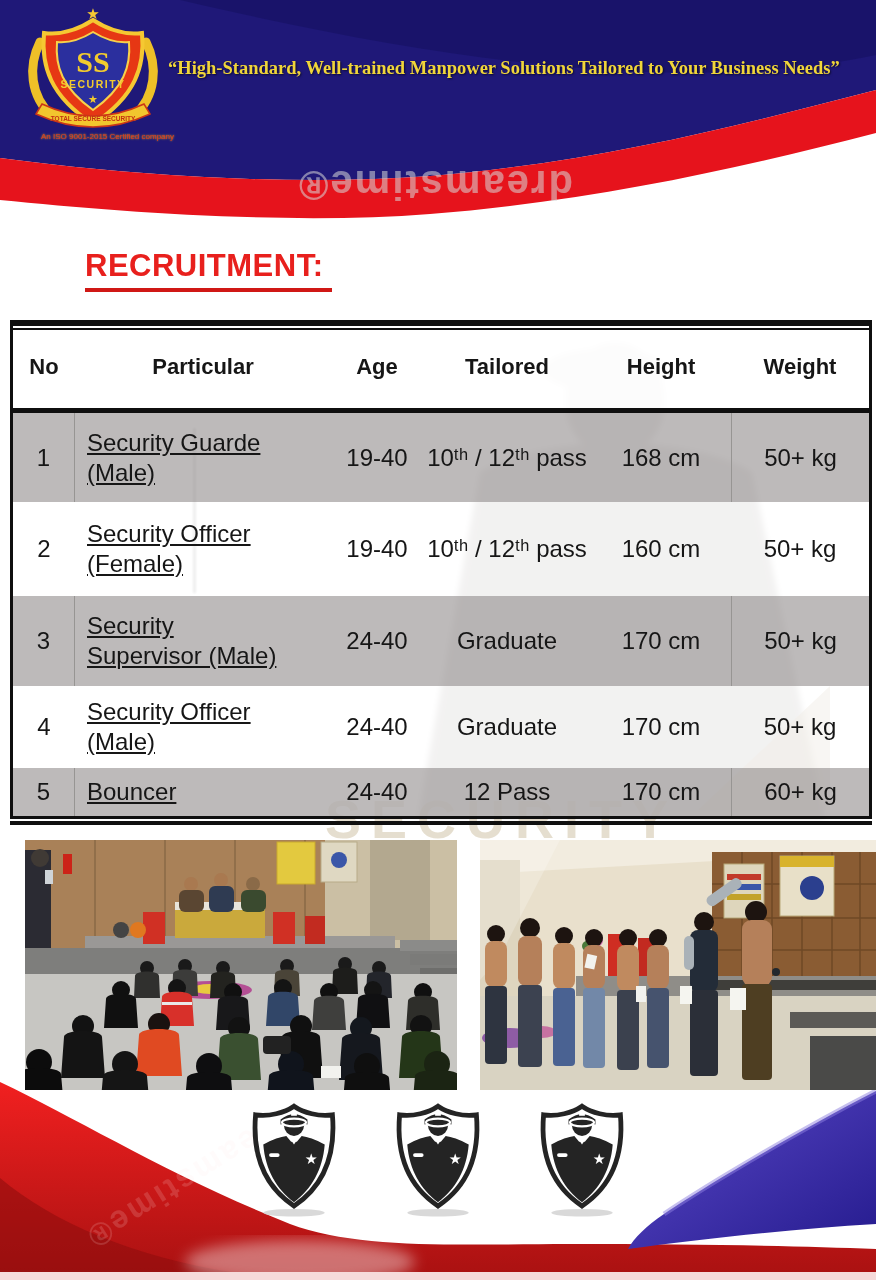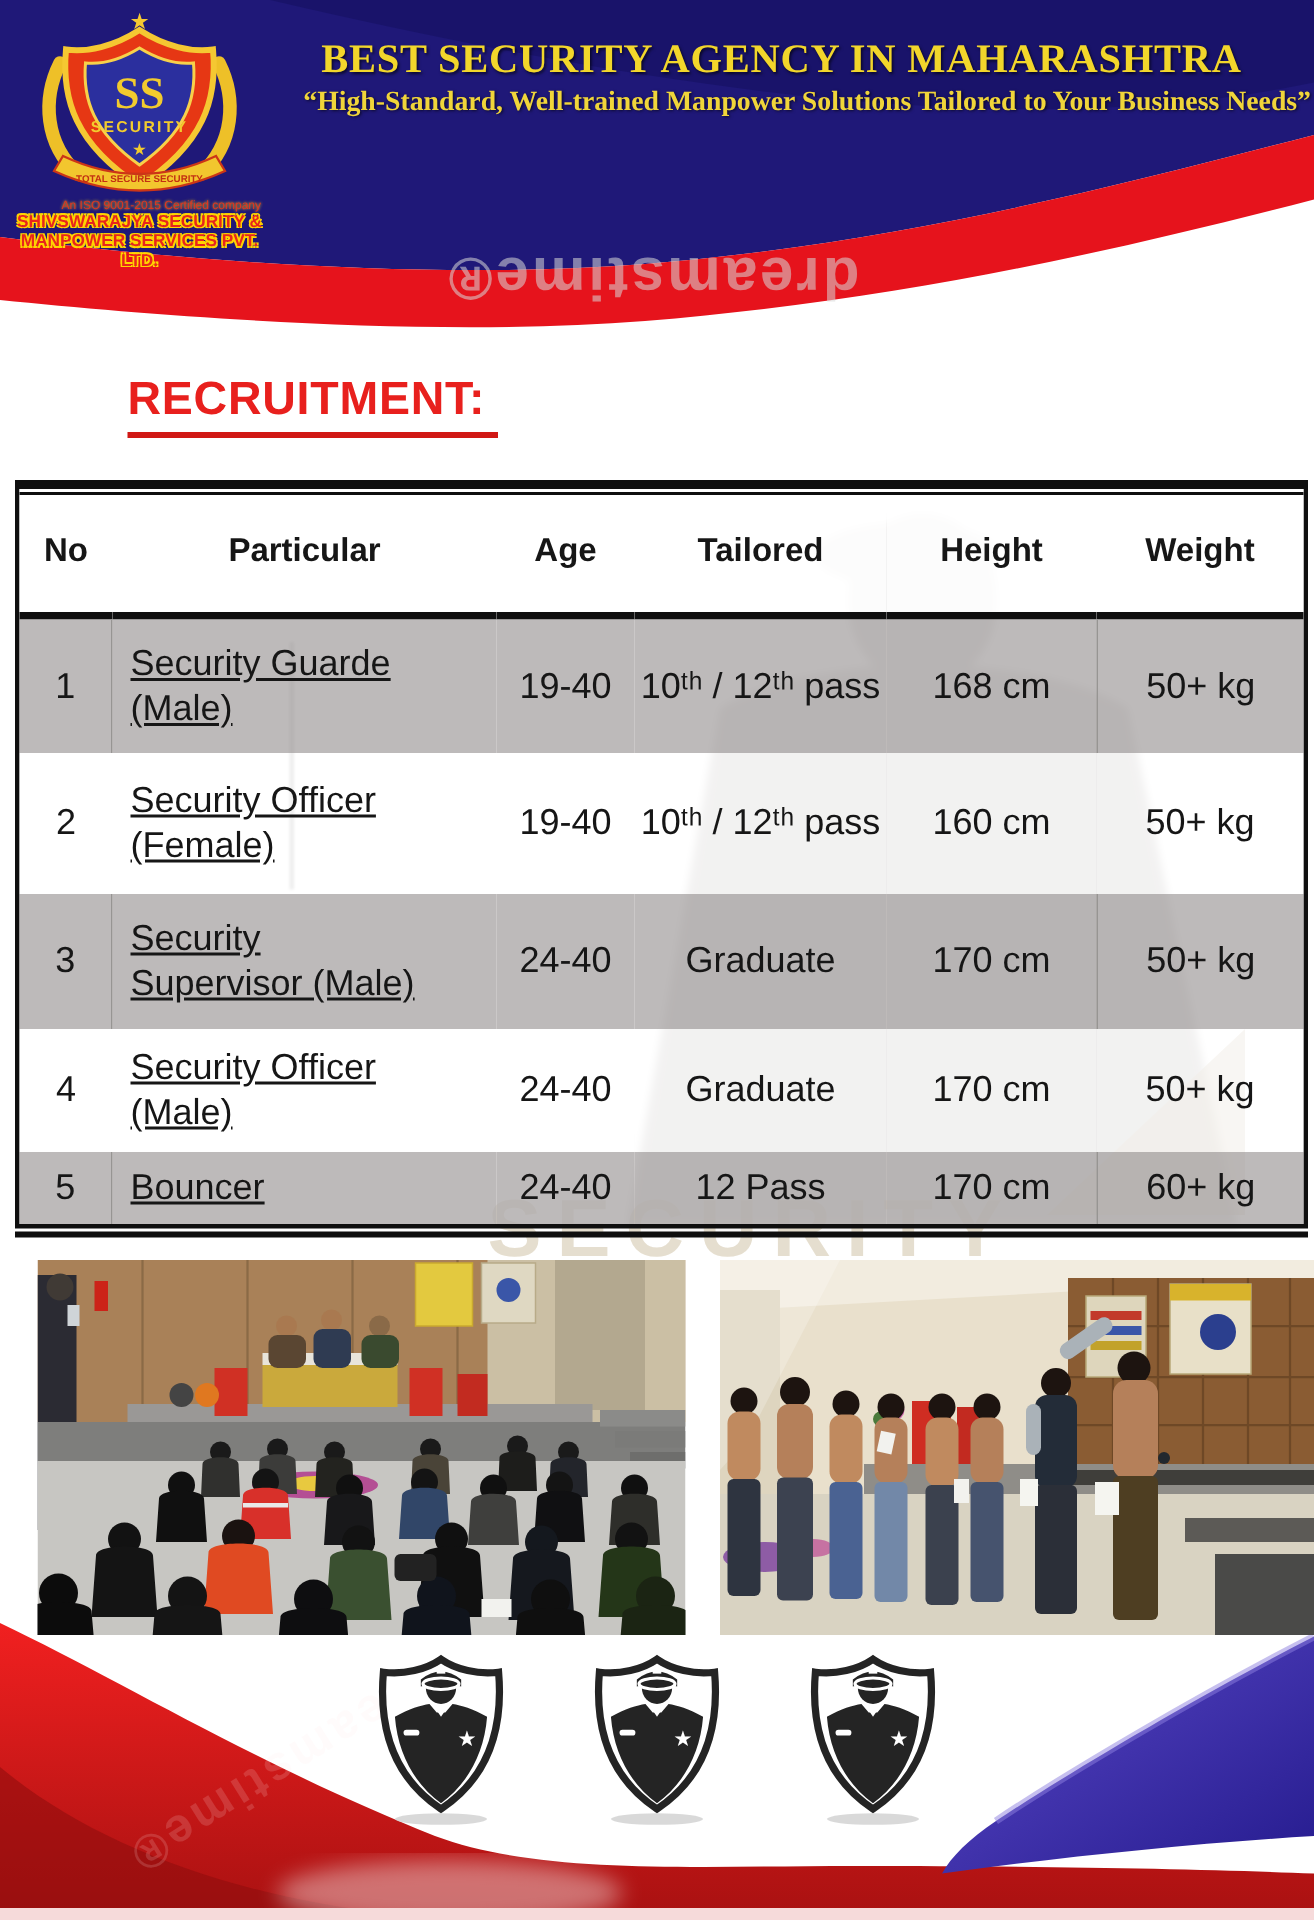--- a/index.html
+++ b/index.html
@@ -4,21 +4,21 @@
 <style>
   html,body{margin:0;padding:0;background:#e9e9e9;}
   .page{position:relative;width:876px;height:1280px;background:#ffffff;overflow:hidden;
         font-family:"Liberation Sans","DejaVu Sans",sans-serif;}
 
   
   .hdr-svg{position:absolute;left:0;top:0;z-index:2;}
   .hdr-title{position:absolute;left:170px;right:4px;top:24px;z-index:3;text-align:center;
     font-family:"Liberation Serif","DejaVu Serif",serif;font-weight:bold;font-size:27px;
     color:#f2d62b;letter-spacing:.5px;text-shadow:1px 1px 2px rgba(0,0,0,.65);}
-  .hdr-tag{position:absolute;left:168px;right:2px;top:58px;z-index:3;text-align:right;
+  .hdr-tag{position:absolute;left:168px;right:2px;top:58px;z-index:3;text-align:left;
     font-family:"Liberation Serif","DejaVu Serif",serif;font-weight:bold;font-size:18.5px;
     color:#f0d53a;text-shadow:1px 1px 2px rgba(0,0,0,.6);}
   .logo{position:absolute;left:12px;top:4px;width:162px;height:176px;z-index:4;}
   .logo-iso{position:absolute;top:128px;left:0;width:162px;text-align:right;font-size:8px;
     font-weight:normal;color:#e23322;text-shadow:0 0 2px #ffd400;}
   .logo-co{position:absolute;top:138px;left:-6px;width:174px;text-align:center;font-size:11.5px;
     line-height:13px;font-weight:800;color:#e8251d;
     text-shadow:-1px -1px 0 #ffd400,1px -1px 0 #ffd400,-1px 1px 0 #ffd400,1px 1px 0 #ffd400;}
   .wm-top{position:absolute;left:225px;top:162px;width:420px;z-index:5;text-align:center;
     font-size:40px;font-weight:bold;color:#d8d8d8;opacity:.55;letter-spacing:2px;
@@ -78,43 +78,38 @@
 
 <div class="page">
 
   <svg class="hdr-svg" width="876" height="232" viewBox="0 0 876 232">
     <path d="M0,0 H876 V90 C740,125 600,162 430,176 C290,187 120,174 0,158 Z" fill="#1f1878"></path>
     <path d="M180,0 H876 V55 C700,92 480,70 180,0 Z" fill="#14105e" opacity="0.55"></path>
     <path d="M0,158 C120,174 290,187 430,176 C600,162 740,125 876,90 L876,133
              C740,168 600,200 430,214 C290,225 120,212 0,200 Z" fill="#e6131c"></path>
   </svg>
 
-  <div class="hdr-title">BEST SECURITY AGENCY IN MAHARASHTRA</div>
   <div class="hdr-tag">“High-Standard, Well-trained Manpower Solutions Tailored to Your Business Needs”</div>
 
   <div class="logo">
     <svg width="162" height="140" viewBox="0 0 162 140">
       <path d="M28,38 C16,62 18,92 40,112" stroke="#eec028" stroke-width="9" fill="none" stroke-linecap="round"></path>
       <path d="M134,38 C146,62 144,92 122,112" stroke="#eec028" stroke-width="9" fill="none" stroke-linecap="round"></path>
       <text x="81" y="15" font-size="15" text-anchor="middle" fill="#f5c832">★</text>
       <path d="M81,16 C98,27 116,31 130,29 C133,62 124,92 81,120 C38,92 29,62 32,29
                C46,31 64,27 81,16 Z" fill="#e63714" stroke="#f5c832" stroke-width="4"></path>
       <path d="M81,28 C94,36 107,39 117,38 C119,62 112,84 81,106 C50,84 43,62 45,38
                C55,39 68,36 81,28 Z" fill="#2b2f9e" stroke="#f7d14a" stroke-width="2"></path>
       <text x="81" y="68" font-size="30" font-weight="bold" text-anchor="middle" font-family="Liberation Serif, DejaVu Serif, serif" fill="#f2cb2e">SS</text>
       <text x="81" y="84" font-size="10.5" font-weight="bold" text-anchor="middle" letter-spacing="1.5" fill="#f2cb2e">SECURITY</text>
       <text x="81" y="99" font-size="11" text-anchor="middle" fill="#f2cb2e">★</text>
       <path d="M30,100 Q81,124 132,100 L138,110 Q81,136 24,110 Z" fill="#f2c62e" stroke="#cc3517" stroke-width="1.5"></path>
       <text x="81" y="117" font-size="6.5" font-weight="bold" text-anchor="middle" fill="#c33012">TOTAL SECURE SECURITY</text>
     </svg>
     <div class="logo-iso">An ISO 9001-2015 Certified company</div>
-    <div class="logo-co">
-      <div>SHIVSWARAJYA SECURITY &amp;</div>
-      <div>MANPOWER SERVICES PVT. LTD.</div>
-    </div>
   </div>
 
   <div class="wm-top">dreamstime®</div>
 
   <div class="recruit">RECRUITMENT:</div>
 
   <svg class="sil" width="430" height="495" viewBox="0 0 430 495">
     <ellipse cx="205" cy="48" rx="62" ry="22" fill="#7d7672"></ellipse>
     <ellipse cx="215" cy="78" rx="50" ry="58" fill="#7d7672"></ellipse>
     <path d="M80,150 C140,112 292,112 352,150 L425,495 L18,495 Z" fill="#7d7672"></path>

